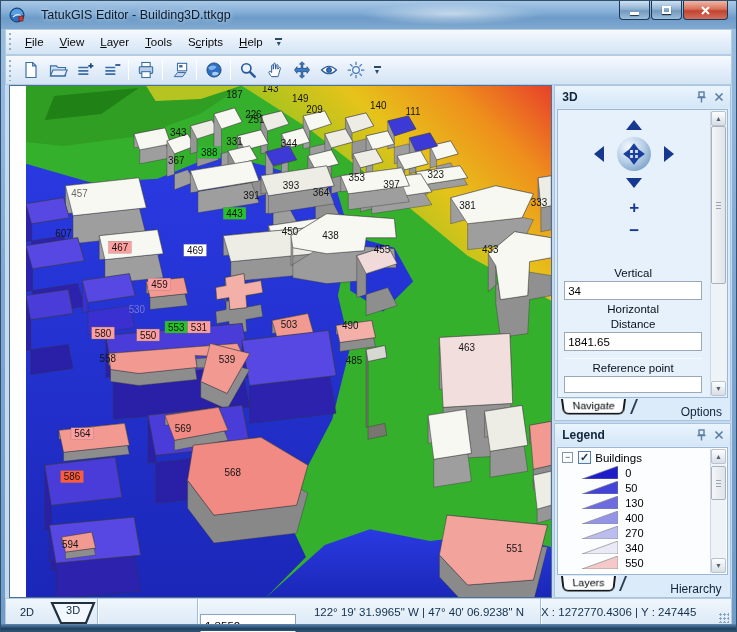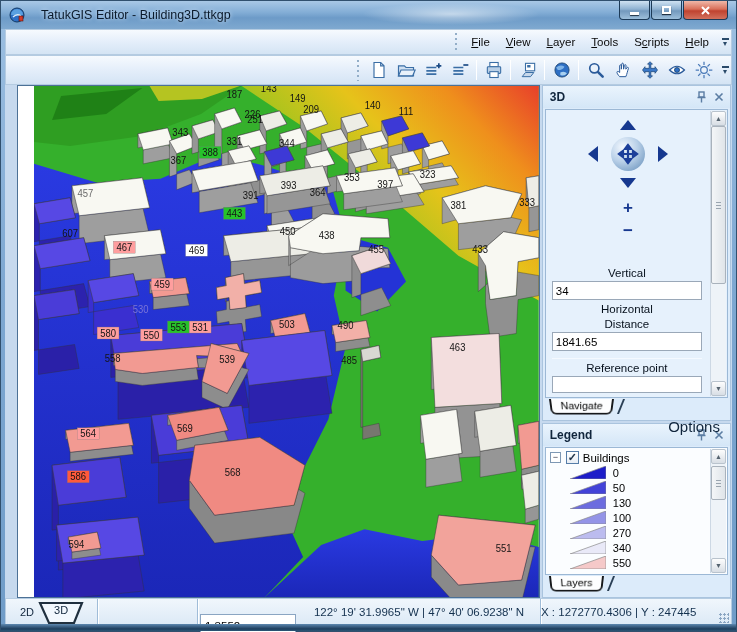--- a/index.html
+++ b/index.html
@@ -22,36 +22,36 @@
     border-radius:0 0 4px 4px; background:linear-gradient(180deg,#cfe2f2,#8fb2d2 45%,#7399bd 55%,#9dbfdb);
     display:flex; align-items:center; justify-content:center; margin-left:1px;
     color:#fff; font-size:10px; text-shadow:0 1px 1px #123; }
   .win-btn.close { width:45px; background:linear-gradient(180deg,#f0b8a8,#d9705a 45%,#c04330 55%,#d2705c); }
   .glyph-min { width:9px; height:3px; background:#fff; box-shadow:0 1px 1px #234; margin-top:6px; }
   .glyph-max { width:9px; height:8px; border:2px solid #fff; box-shadow:0 1px 1px #234; }
 
   
   .menubar, .toolbar { position:absolute; left:4px; right:4px;
     background:linear-gradient(180deg,#f6fAFe 0%,#e4eefa 50%,#d4e4f4 100%);
-    border:1px solid #b4cbe1; display:flex; align-items:center;justify-content:flex-end; }
+    border:1px solid #b4cbe1; display:flex; align-items:center; }
   .menubar { top:28px; height:26px; }
   .toolbar { top:54px; height:30px; }
   .grip { width:5px; height:80%; margin:0 4px 0 2px;
     background-image:radial-gradient(circle at 2px 2px, #93aec8 1.2px, transparent 1.4px);
     background-size:5px 5px; }
   .menu-item { padding:3px 8px; color:#0a0a0a; border-radius:2px; }
   .menu-item u { text-decoration:underline; }
   .overflow-btn { margin-left:2px; width:12px; display:flex; flex-direction:column; align-items:center; color:#2a4a6a; font-size:8px; line-height:5px; }
   .overflow-btn .bar { width:7px; height:2px; background:#2a4a6a; margin-bottom:1px; }
   .tool-btn { width:27px; height:26px; display:flex; align-items:center; justify-content:center; border-radius:3px; }
   .tool-sep { width:1px; height:20px; background:#aec6dd; border-right:1px solid #fff; margin:0 3px; }
 
   
   .main { position:absolute; top:84px; left:4px; right:4px; height:513px; background:#c6d9ee; display:flex; }
-  .map-wrap { width:562px; margin-left:12px; border:1px solid #4c7196; background:#fff;padding-left:16px; }
+  .map-wrap { width:562px; margin-left:4px; border:1px solid #4c7196; background:#fff;padding-left:16px; }
   .map-wrap svg { display:block; width:100%; height:100%; }
 
   .dock { flex:1; margin-left:2px; margin-right:1px; display:flex; flex-direction:column; }
   .panel { background:#dcebfa; border:1px solid #aac4de; display:flex; flex-direction:column; }
   .panel-3d { height:336px; }
   .panel-legend { flex:1; margin-top:2px; }
   .panel-head { height:22px; display:flex; align-items:center; padding:0 4px 0 7px;
     background:linear-gradient(180deg,#eaf4fd,#d4e6f7); font-weight:bold; font-size:12px; color:#10253c; }
   .panel-head .spacer { flex:1; }
   .head-ico { width:14px; height:14px; margin-left:4px; display:flex; align-items:center; justify-content:center; }
@@ -85,40 +85,40 @@
   .fields { padding:4px 8px 0 6px; margin-right:17px; }
   .fld-label { margin:3px 0 2px 0; color:#06101c;text-align:center; }
   .fld-input { width:100%; height:19px; border:1px solid #9aa8b8; background:#fff; font-family:"Liberation Sans",sans-serif; font-size:11.5px; padding:0 3px; }
   .divider { height:1px; background:#b6cde2; border-bottom:1px solid #f4f9ff; margin:7px 0 2px 0; }
   .combo { height:17px; border:1px solid #9aa8b8; background:#fff; display:flex; margin-top:2px; overflow:hidden; }
 
   
   .tabs { height:21px; display:flex; align-items:flex-start; padding-left:6px; position:relative; }
   .tab-active { background:#fdfeff; border:2px solid #16181a; border-top:none; border-radius:0 0 6px 6px;
     padding:1px 9px 2px 9px; font-size:11px; transform:perspective(50px) rotateX(-12deg); transform-origin:top center; }
-  .tab-plain { padding:19px 8px 0 10px; font-size:15px; color:#10253c;margin-left:36px; }
+  .tab-plain { padding:6px 8px 0 10px; font-size:12px; color:#10253c;margin-left:36px; }
   .tab-slash { width:2px; height:15px; background:#2a3f55; transform:skewX(-22deg); margin:0 0 0 6px; }
 
   
   .tree-row { display:flex; align-items:center; padding:3px 2px 1px 4px; }
   .expander { width:11px; height:11px; border:1px solid #7e98b4; background:#fff; font-size:9px; line-height:9px; text-align:center; color:#334; }
   .checkbox { width:13px; height:13px; border:1px solid #567da8; background:linear-gradient(180deg,#fff,#e8eef5); margin:0 4px 0 5px;
     display:flex; align-items:center; justify-content:center; font-size:11px; color:#23364a; font-weight:bold; }
   .tree-label { font-size:11.5px; }
   .lg-rows { padding-left:24px; margin-right:17px; }
   .lg-row { display:flex; align-items:center; height:15px; }
   .lg-row svg { margin-right:7px; }
   .lg-val { font-size:11px; }
 
   
   .statusbar { position:absolute; top:597px; left:4px; right:4px; height:28px;
     background:linear-gradient(180deg,#f0f6fc,#dcE9f6); border:1px solid #b4cbe1; display:flex; align-items:center; }
   .seg { height:100%; display:flex; align-items:center; border-right:1px solid #9fbcd8; box-shadow:1px 0 0 #fff; }
   .seg-tabs { width:92px; padding-left:14px; }
-  .lbl-2d { font-size:11px; color:#10253c; margin-right:4px; }
+  .lbl-2d { font-size:11px; color:#10253c; margin-right:16px; }
   .tab3d { position:relative; width:46px; height:23px; margin-top:2px; }
   .tab3d span { position:absolute; left:0; right:0; top:2px; text-align:center; font-size:11px; color:#10253c; }
   .seg-empty { width:100px; }
   .seg-combo { width:100px; border-right:none; box-shadow:none; padding:0 2px; }
   .scale-combo { width:96px; height:19px; border:1px solid #8aa5c2; background:#fff; display:flex; align-items:flex-end;margin-top:23px; }
   .scale-combo .val { flex:1; padding-left:4px; font-size:11.5px; }
   .scale-combo .arr { width:14px; font-size:7px; color:#123; text-align:center; }
   .seg-coords { width:243px; justify-content:center; font-size:11.5px; color:#13304e; white-space:nowrap; overflow:hidden; }
   .seg-xy { flex:1; border-right:none; box-shadow:none; font-size:11.5px; color:#13304e; white-space:nowrap; overflow:hidden; position:relative; }
   .resize-grip { position:absolute; right:2px; bottom:2px; width:10px; height:10px;
@@ -574,21 +574,21 @@
               <div class="lg-row">
                 <svg width="36" height="13" viewBox="0 0 36 13">
                   <polygon points="0,13 36,13 36,0" fill="#6c6cdf" stroke="#8a8a8a" stroke-width="0.7"></polygon>
                 </svg>
                 <span class="lg-val">130</span>
               </div>
               <div class="lg-row">
                 <svg width="36" height="13" viewBox="0 0 36 13">
                   <polygon points="0,13 36,13 36,0" fill="#9494e7" stroke="#8a8a8a" stroke-width="0.7"></polygon>
                 </svg>
-                <span class="lg-val">100</span>
+                <span class="lg-val">400</span>
               </div>
               <div class="lg-row">
                 <svg width="36" height="13" viewBox="0 0 36 13">
                   <polygon points="0,13 36,13 36,0" fill="#bcbcef" stroke="#8a8a8a" stroke-width="0.7"></polygon>
                 </svg>
                 <span class="lg-val">270</span>
               </div>
               <div class="lg-row">
                 <svg width="36" height="13" viewBox="0 0 36 13">
                   <polygon points="0,13 36,13 36,0" fill="#e9e9f8" stroke="#8a8a8a" stroke-width="0.7"></polygon>

